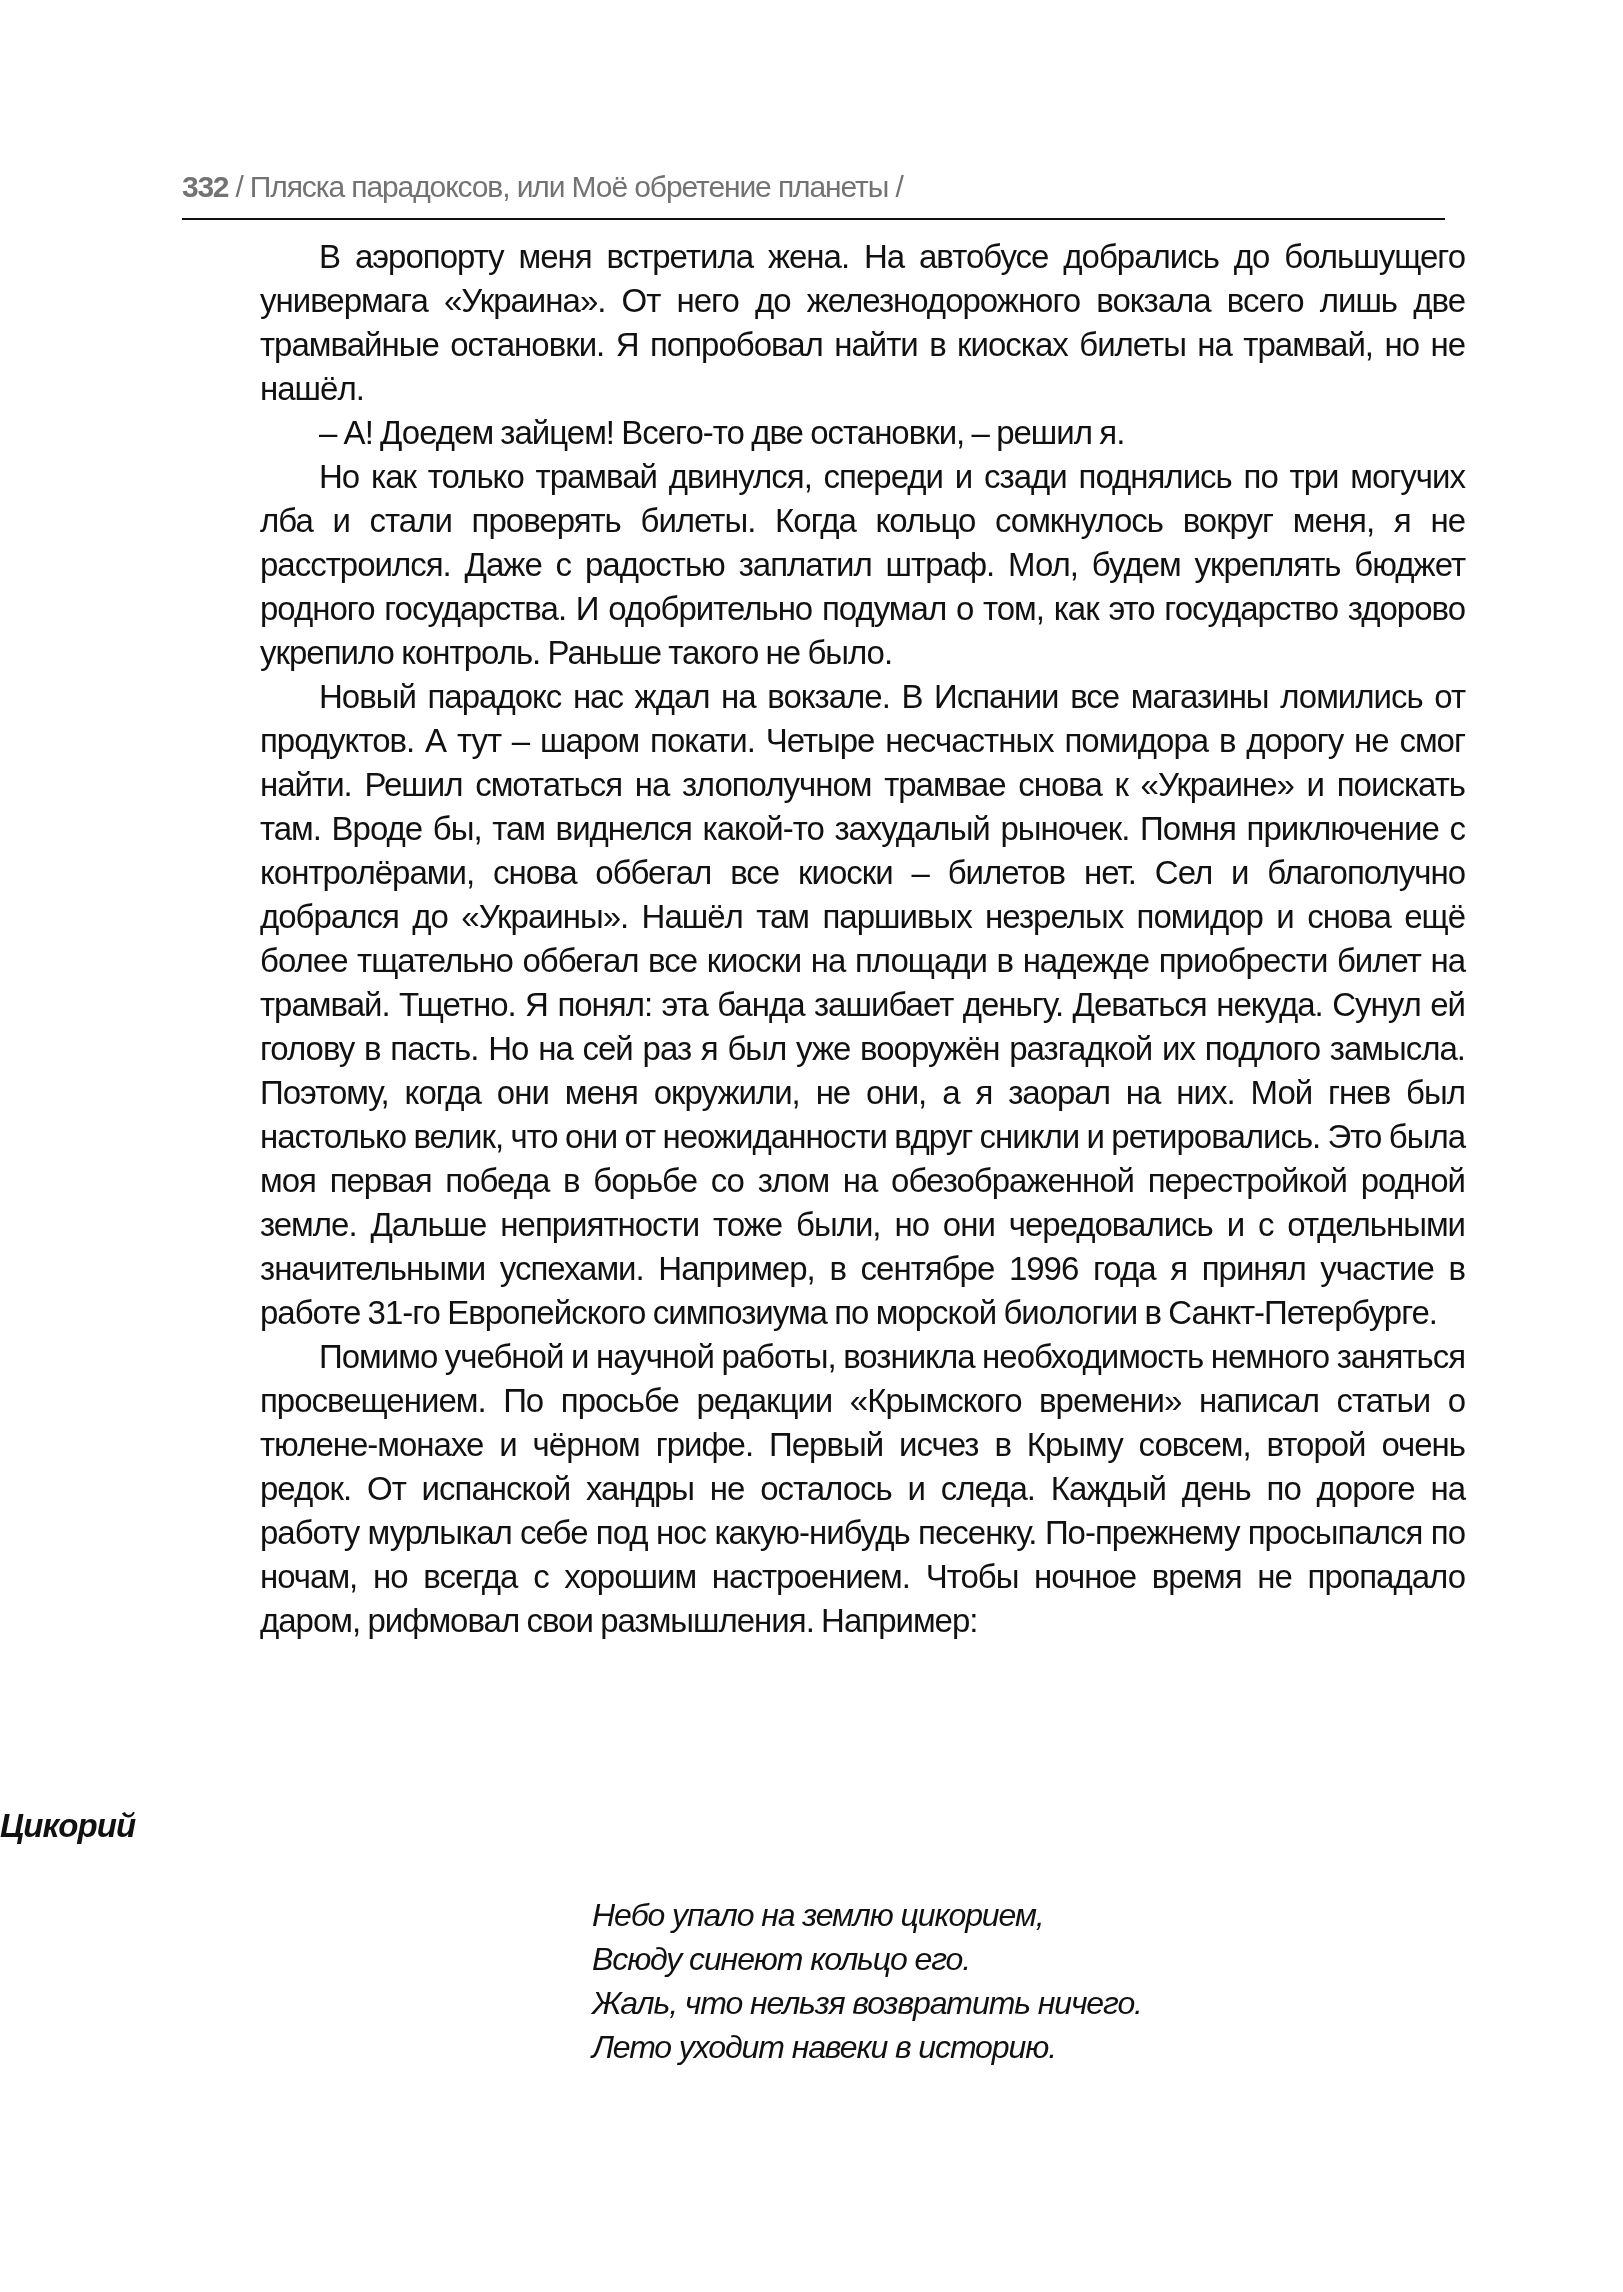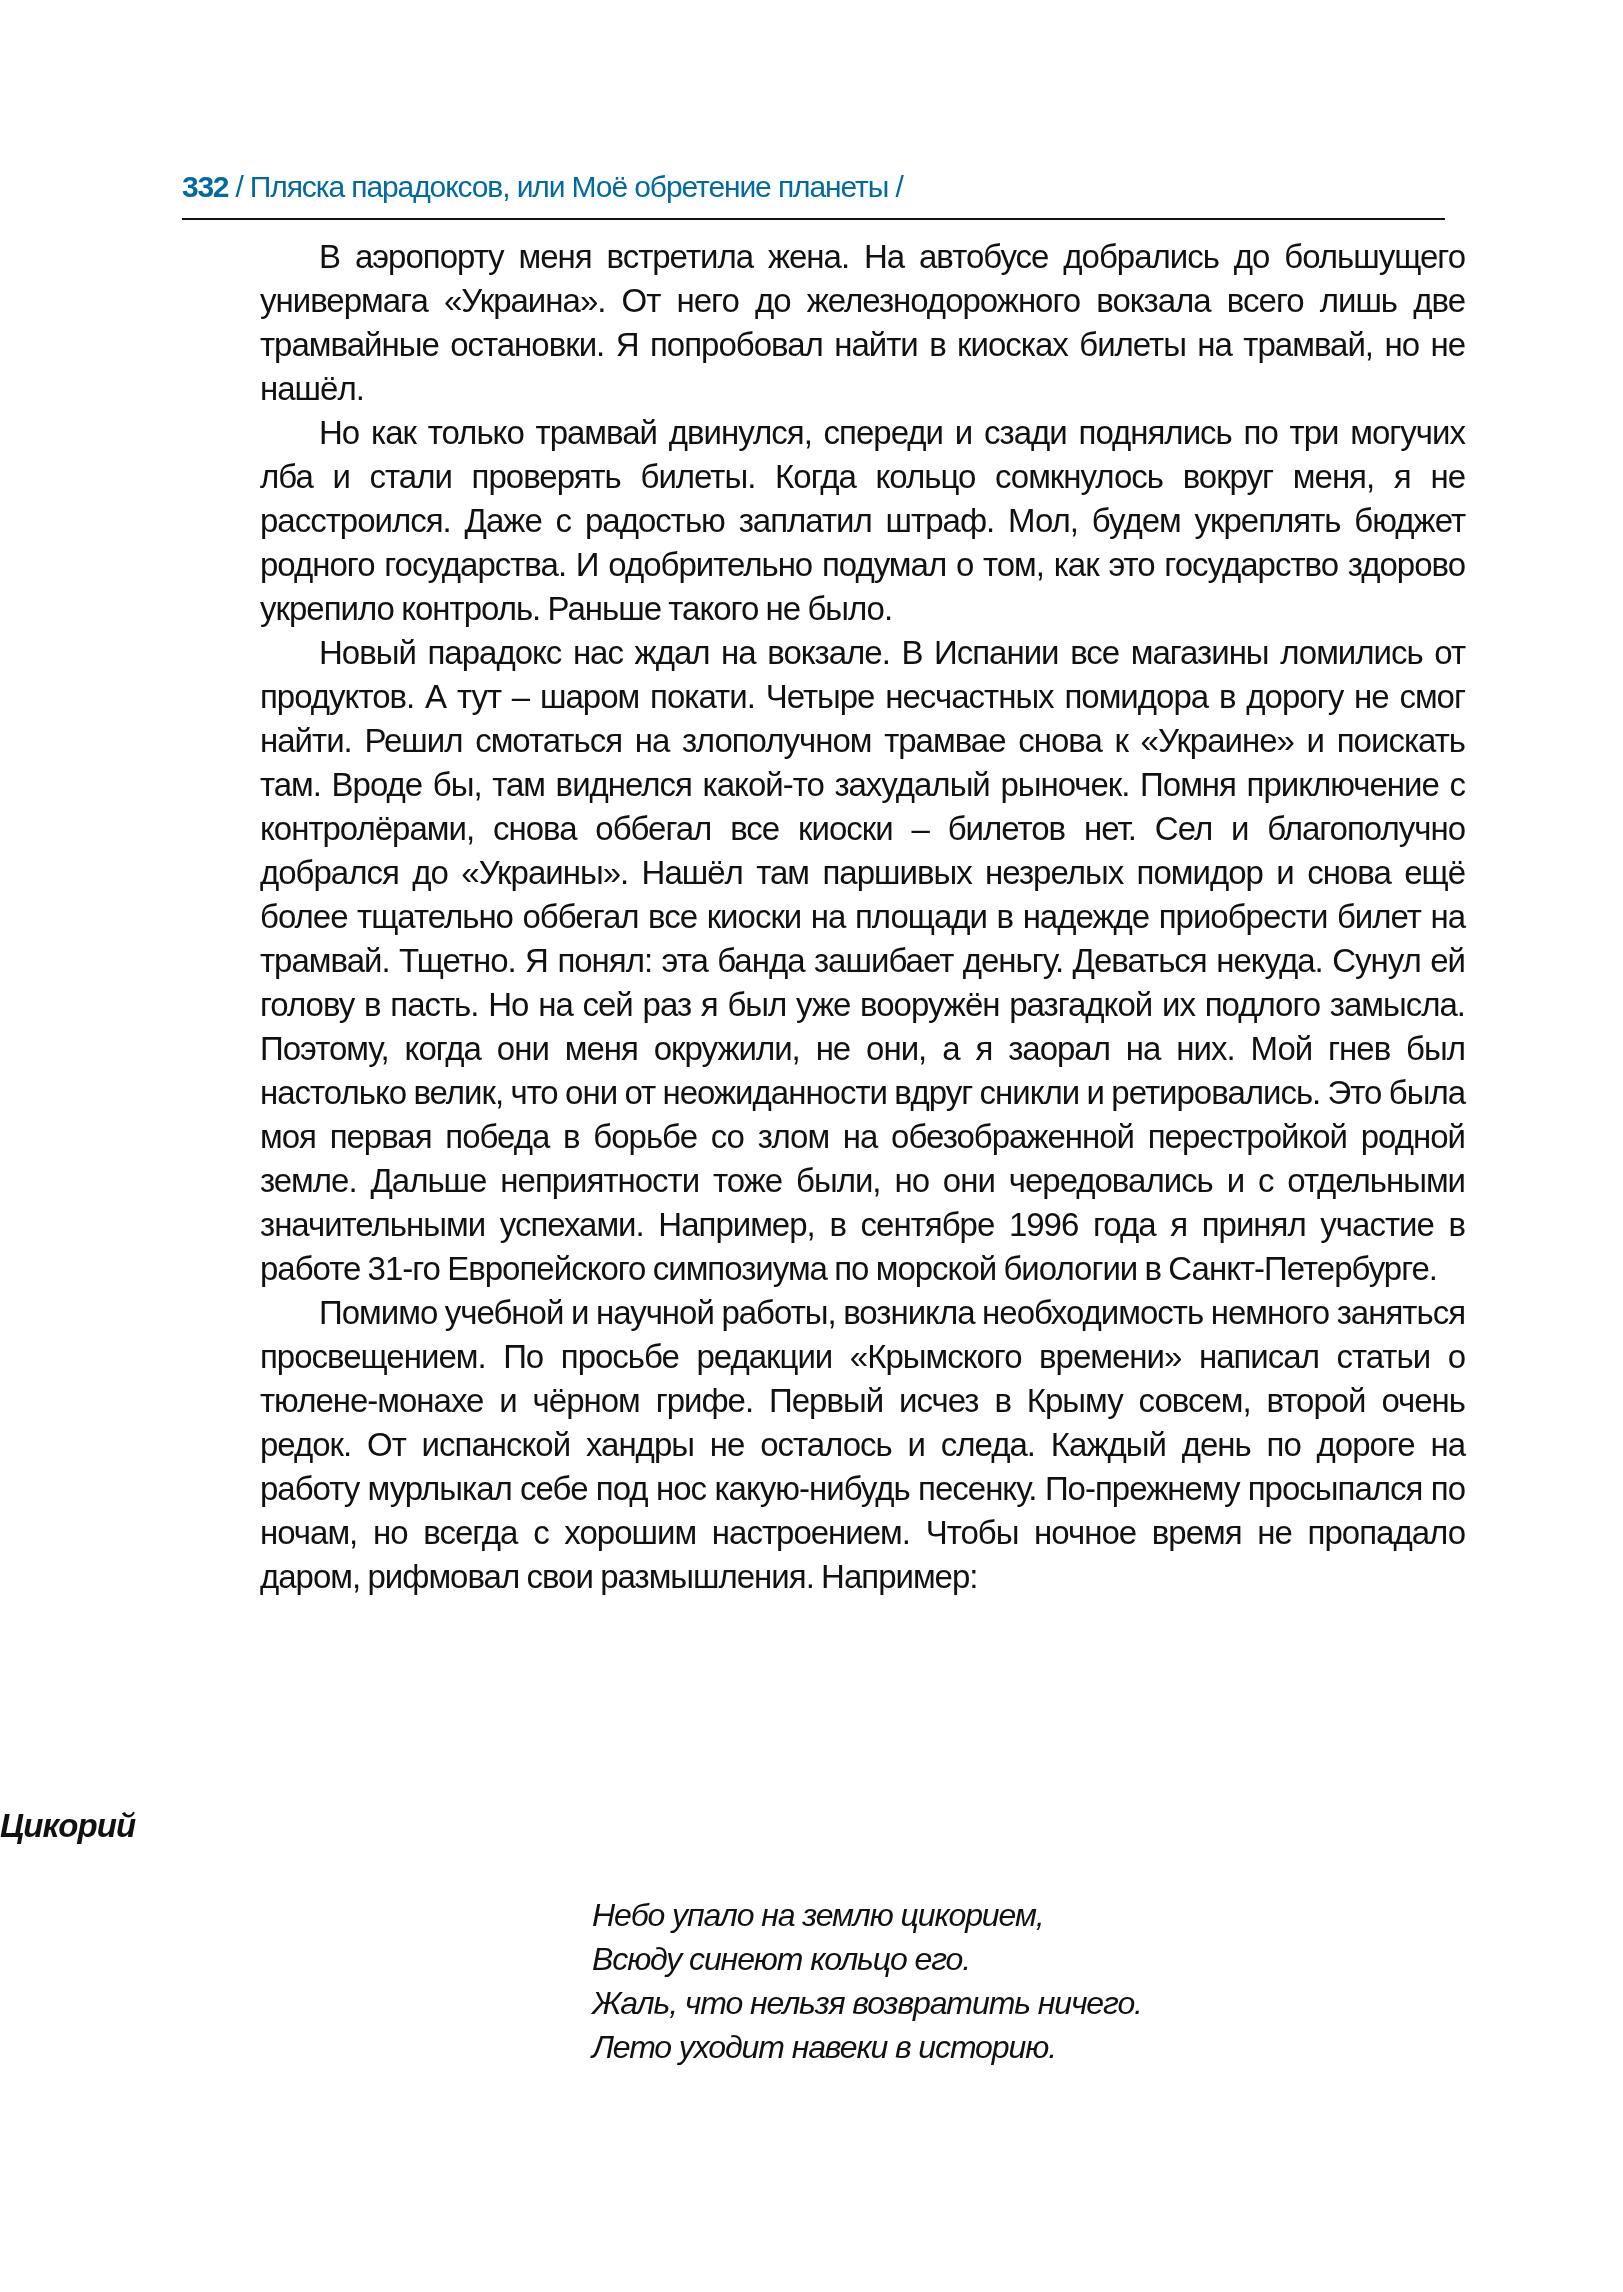--- a/index.html
+++ b/index.html
@@ -1,21 +1,21 @@
 <!DOCTYPE html>
 <html style="font-size:14.3px"><head>
 <meta charset="utf-8">
 <style>
   html, body { margin: 0; padding: 0; background: #ffffff; }
   body { width: 1624px; height: 2293px; position: relative; overflow: hidden; }
   .page { position: absolute; left: 0; top: 0; width: 1624px; height: 2293px; background: #ffffff; color: #111111; }
   .header {
     position: absolute; left: 182px; top: 168px; width: 1263px;
     font-family: "Liberation Sans", sans-serif; font-size: 30px; line-height: 38px;
-    letter-spacing: -1.1px; color: #0369a1;
+    letter-spacing: -1.1px; color: #737373;
   }
   .header .pagenum { font-weight: bold; letter-spacing: -1.3px; }
   .rule { position: absolute; left: 182px; top: 218px; width: 1263px; height: 1.8px; background: #111; }
   .body-text {
     position: absolute; left: 240px; top: 235px; width: 1205px;
     font-family: "Liberation Sans", sans-serif; font-size: 33px; line-height: 44px;
     letter-spacing: -1px; word-spacing: -0.9px; color: #111;
     text-align: justify;
     margin-left: 20px;
   }
@@ -37,20 +37,21 @@
 
 <div class="page">
 
   <div class="header">
     <span class="pagenum">332</span><span> / Пляска парадоксов, или Моё обретение планеты /</span>
   </div>
   <div class="rule"></div>
 
   <div class="body-text">
     <p>В аэропорту меня встретила жена. На автобусе добрались до большущего универмага «Украина». От него до железнодорожного вокзала всего лишь две трамвайные остановки. Я попробовал найти в киосках билеты на трамвай, но не нашёл.</p>
+    <p>– А! Доедем зайцем! Всего-то две остановки, – решил я.</p>
     <p>Но как только трамвай двинулся, спереди и сзади поднялись по три могучих лба и стали проверять билеты. Когда кольцо сомкнулось вокруг меня, я не расстроился. Даже с радостью заплатил штраф. Мол, будем укреплять бюджет родного государства. И одобрительно подумал о том, как это государство здорово укрепило контроль. Раньше такого не было.</p>
     <p>Новый парадокс нас ждал на вокзале. В Испании все магазины ломились от продуктов. А тут – шаром покати. Четыре несчастных помидора в дорогу не смог найти. Решил смотаться на злополучном трамвае снова к «Украине» и поискать там. Вроде бы, там виднелся какой-то захудалый рыночек. Помня приключение с контролёрами, снова оббегал все киоски – билетов нет. Сел и благополучно добрался до «Украины». Нашёл там паршивых незрелых помидор и снова ещё более тщательно оббегал все киоски на площади в надежде приобрести билет на трамвай. Тщетно. Я понял: эта банда зашибает деньгу. Деваться некуда. Сунул ей голову в пасть. Но на сей раз я был уже вооружён разгадкой их подлого замысла. Поэтому, когда они меня окружили, не они, а я заорал на них. Мой гнев был настолько велик, что они от неожиданности вдруг сникли и ретировались. Это была моя первая победа в борьбе со злом на обезображенной перестройкой родной земле. Дальше неприятности тоже были, но они чередовались и с отдельными значительными успехами. Например, в сентябре 1996 года я принял участие в работе 31-го Европейского симпозиума по морской биологии в Санкт-Петербурге.</p>
     <p>Помимо учебной и научной работы, возникла необходимость немного заняться просвещением. По просьбе редакции «Крымского времени» написал статьи о тюлене-монахе и чёрном грифе. Первый исчез в Крыму совсем, второй очень редок. От испанской хандры не осталось и следа. Каждый день по дороге на работу мурлыкал себе под нос какую-нибудь песенку. По-прежнему просыпался по ночам, но всегда с хорошим настроением. Чтобы ночное время не пропадало даром, рифмовал свои размышления. Например:</p>
   </div>
 
   <div class="poem-title">Цикорий</div>
 
   <div class="poem">
     <div>Небо упало на землю цикорием,</div>
     <div>Всюду синеют кольцо его.</div>

